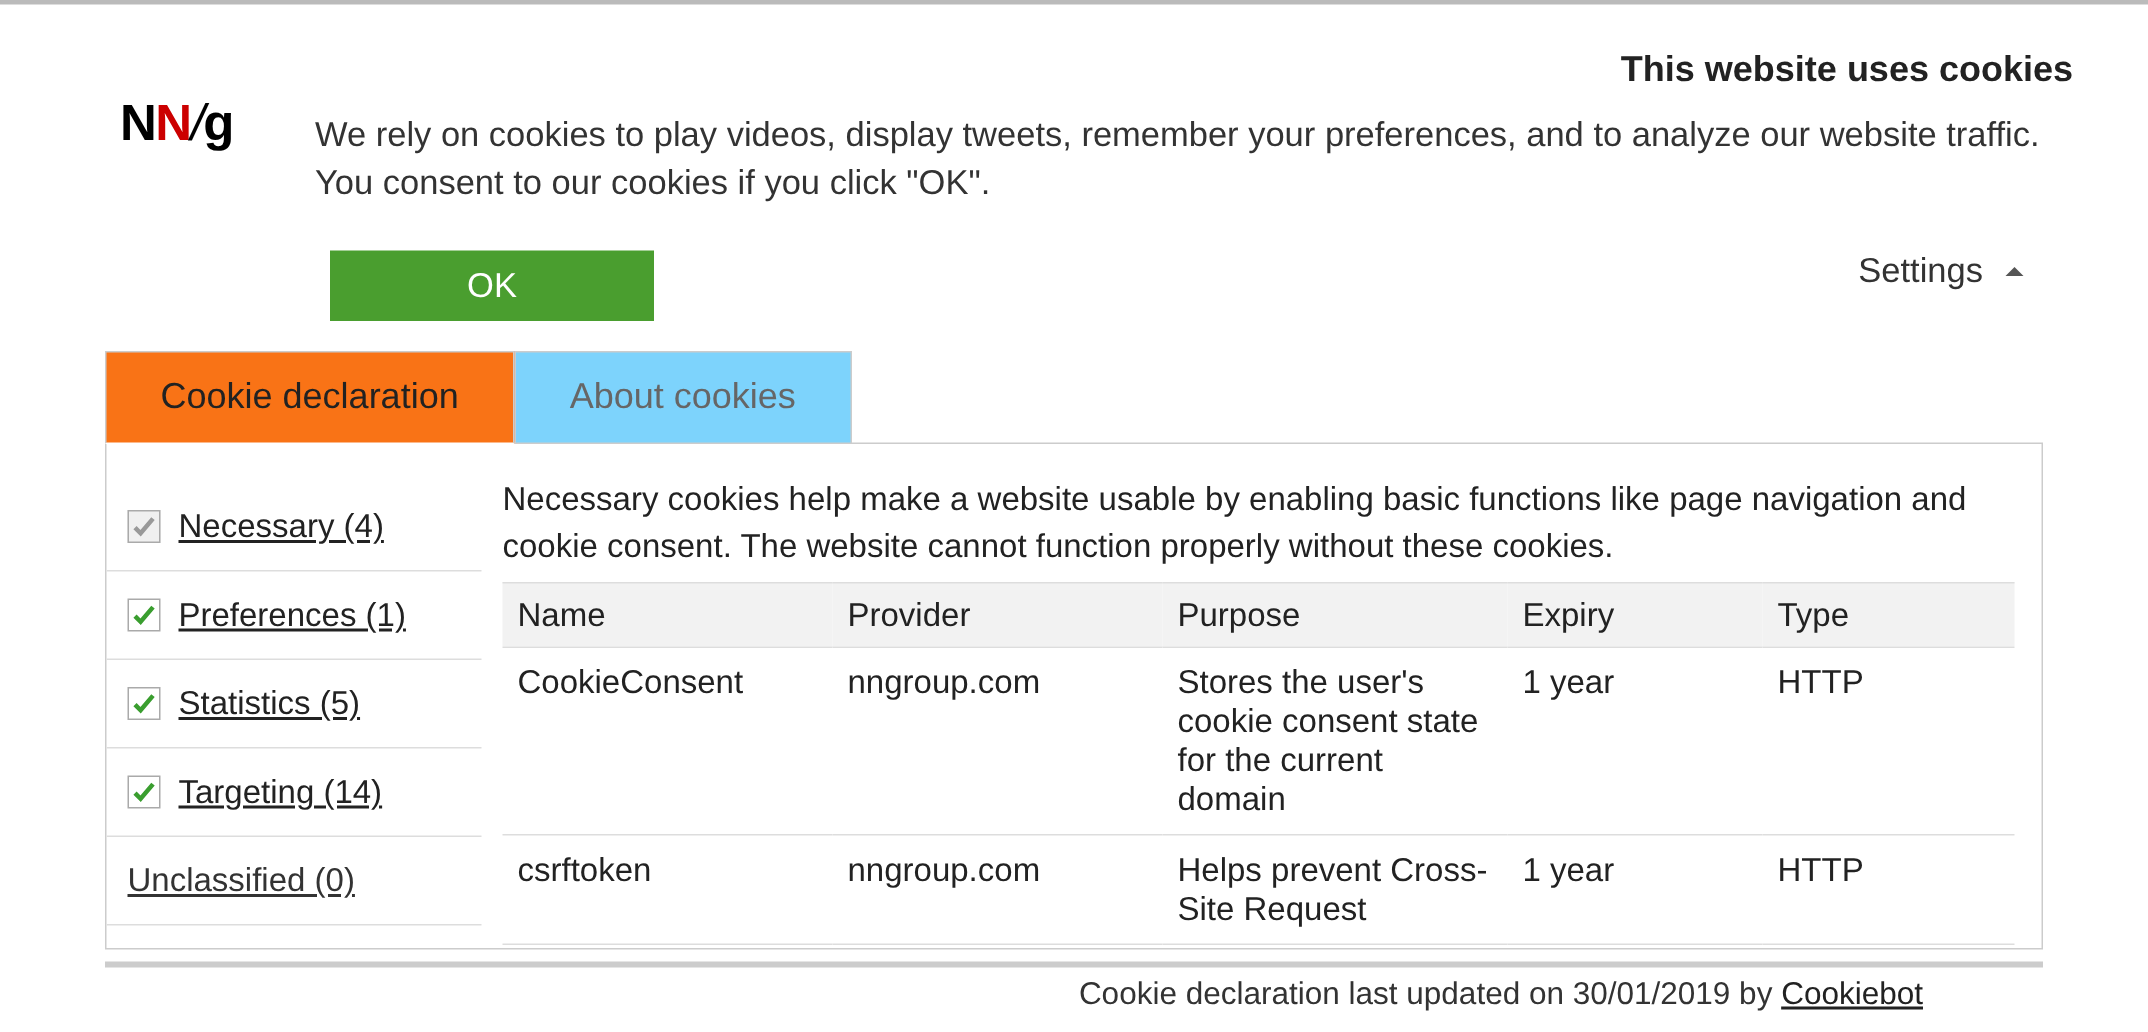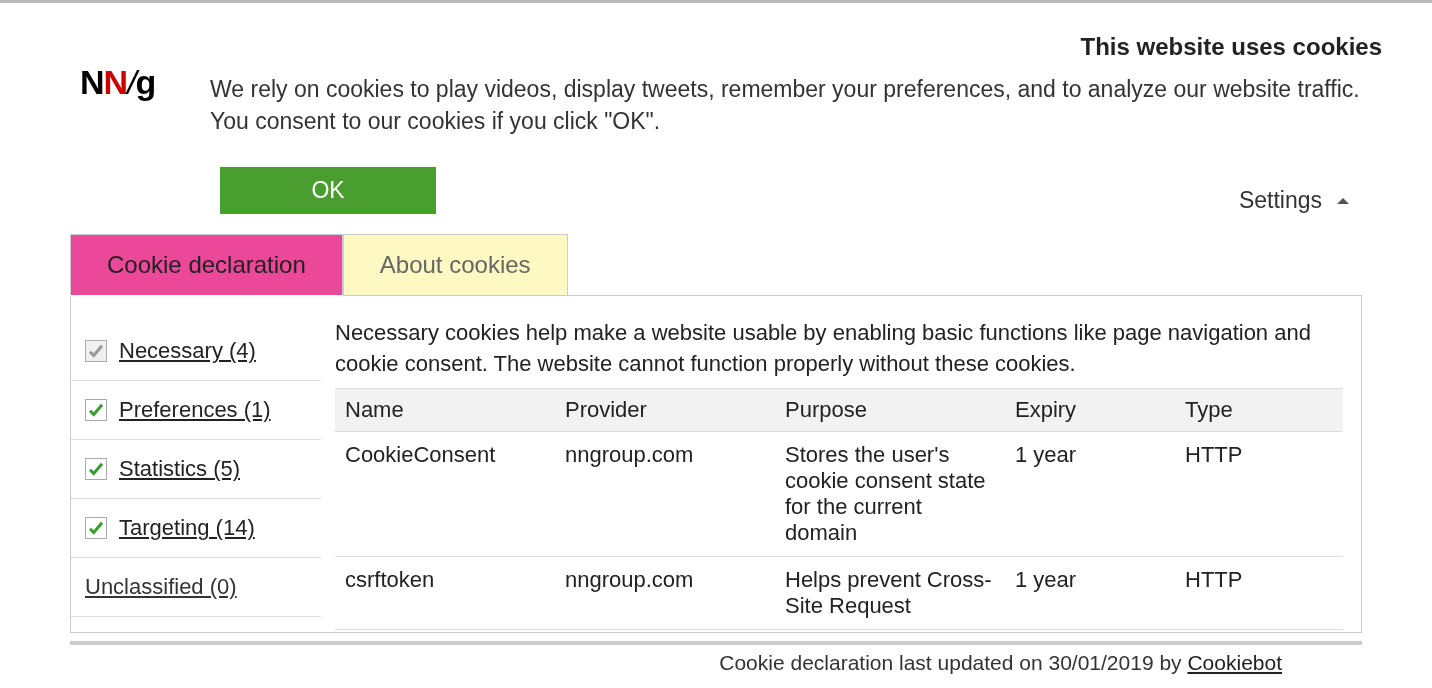--- a/index.html
+++ b/index.html
@@ -36,21 +36,21 @@
       text-align: right;
     }
     .description {
       font-size: 23px;
       line-height: 1.4;
       color: #333;
       margin-bottom: 30px;
     }
     .controls {
       display: flex;
-      align-items: flex-end;
+      align-items: flex-start;
       justify-content: space-between;
       padding: 0 80px 20px 220px;
     }
     .ok-button {
       background: #4a9e2f;
       color: #fff;
       border: none;
       font-size: 23px;
       padding: 10px 0;
       width: 216px;
@@ -72,27 +72,27 @@
     .panel {
       margin: 0 70px 8px 70px;
     }
     .tabs {
       display: flex;
     }
     .tab {
       padding: 16px 36px;
       font-size: 24px;
       border: 1px solid #ccc;
-      background: #fef9c3;
+      background: #7dd3fc;
       color: #666;
       cursor: pointer;
       position: relative;
     }
     .tab.active {
-      background: #ec4899;
+      background: #f97316;
       color: #222;
       border-bottom: 1px solid #fff;
       z-index: 2;
     }
     .tab-body {
       border: 1px solid #ccc;
       margin-top: -1px;
       display: flex;
       height: 338px;
       overflow: hidden;

